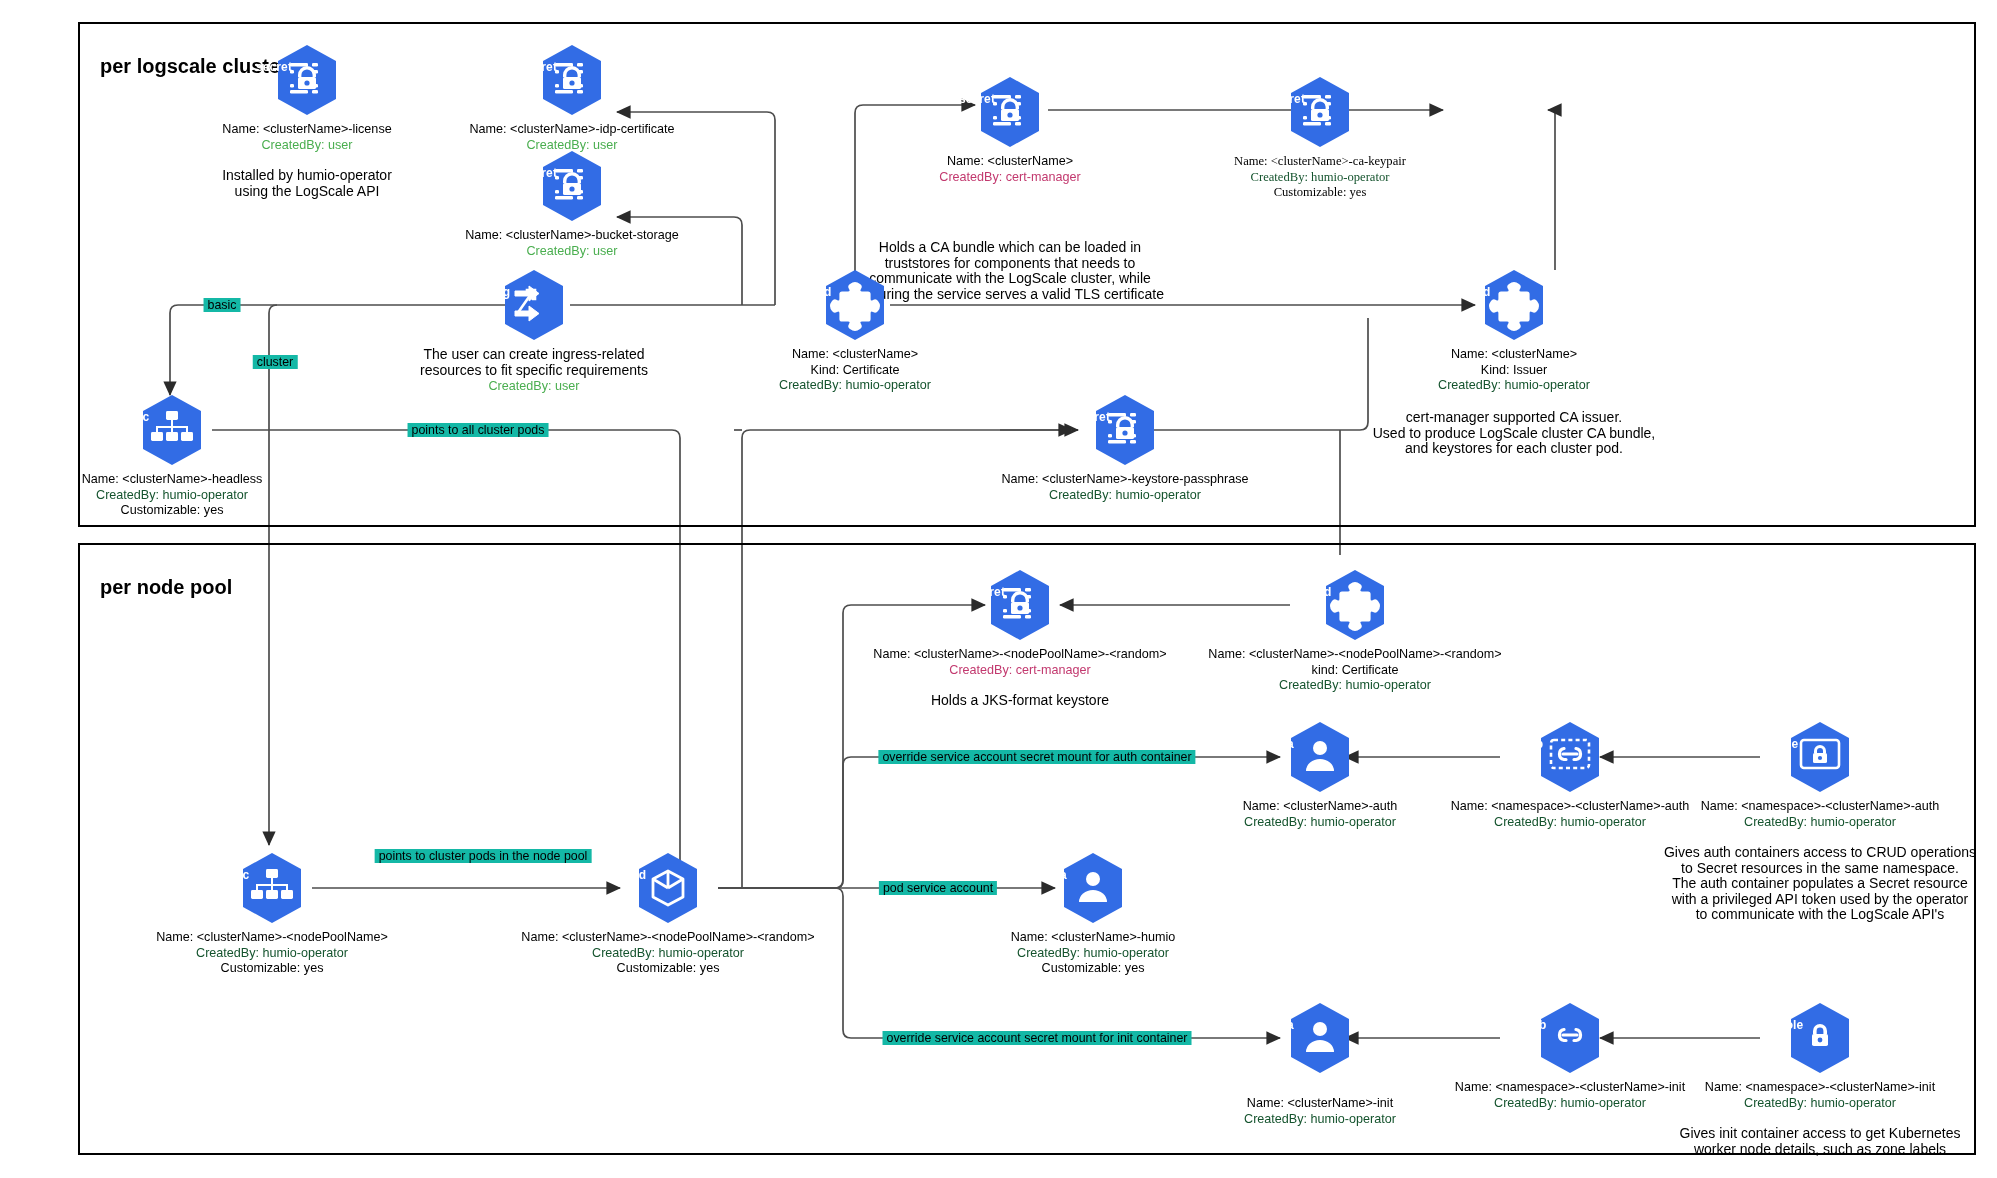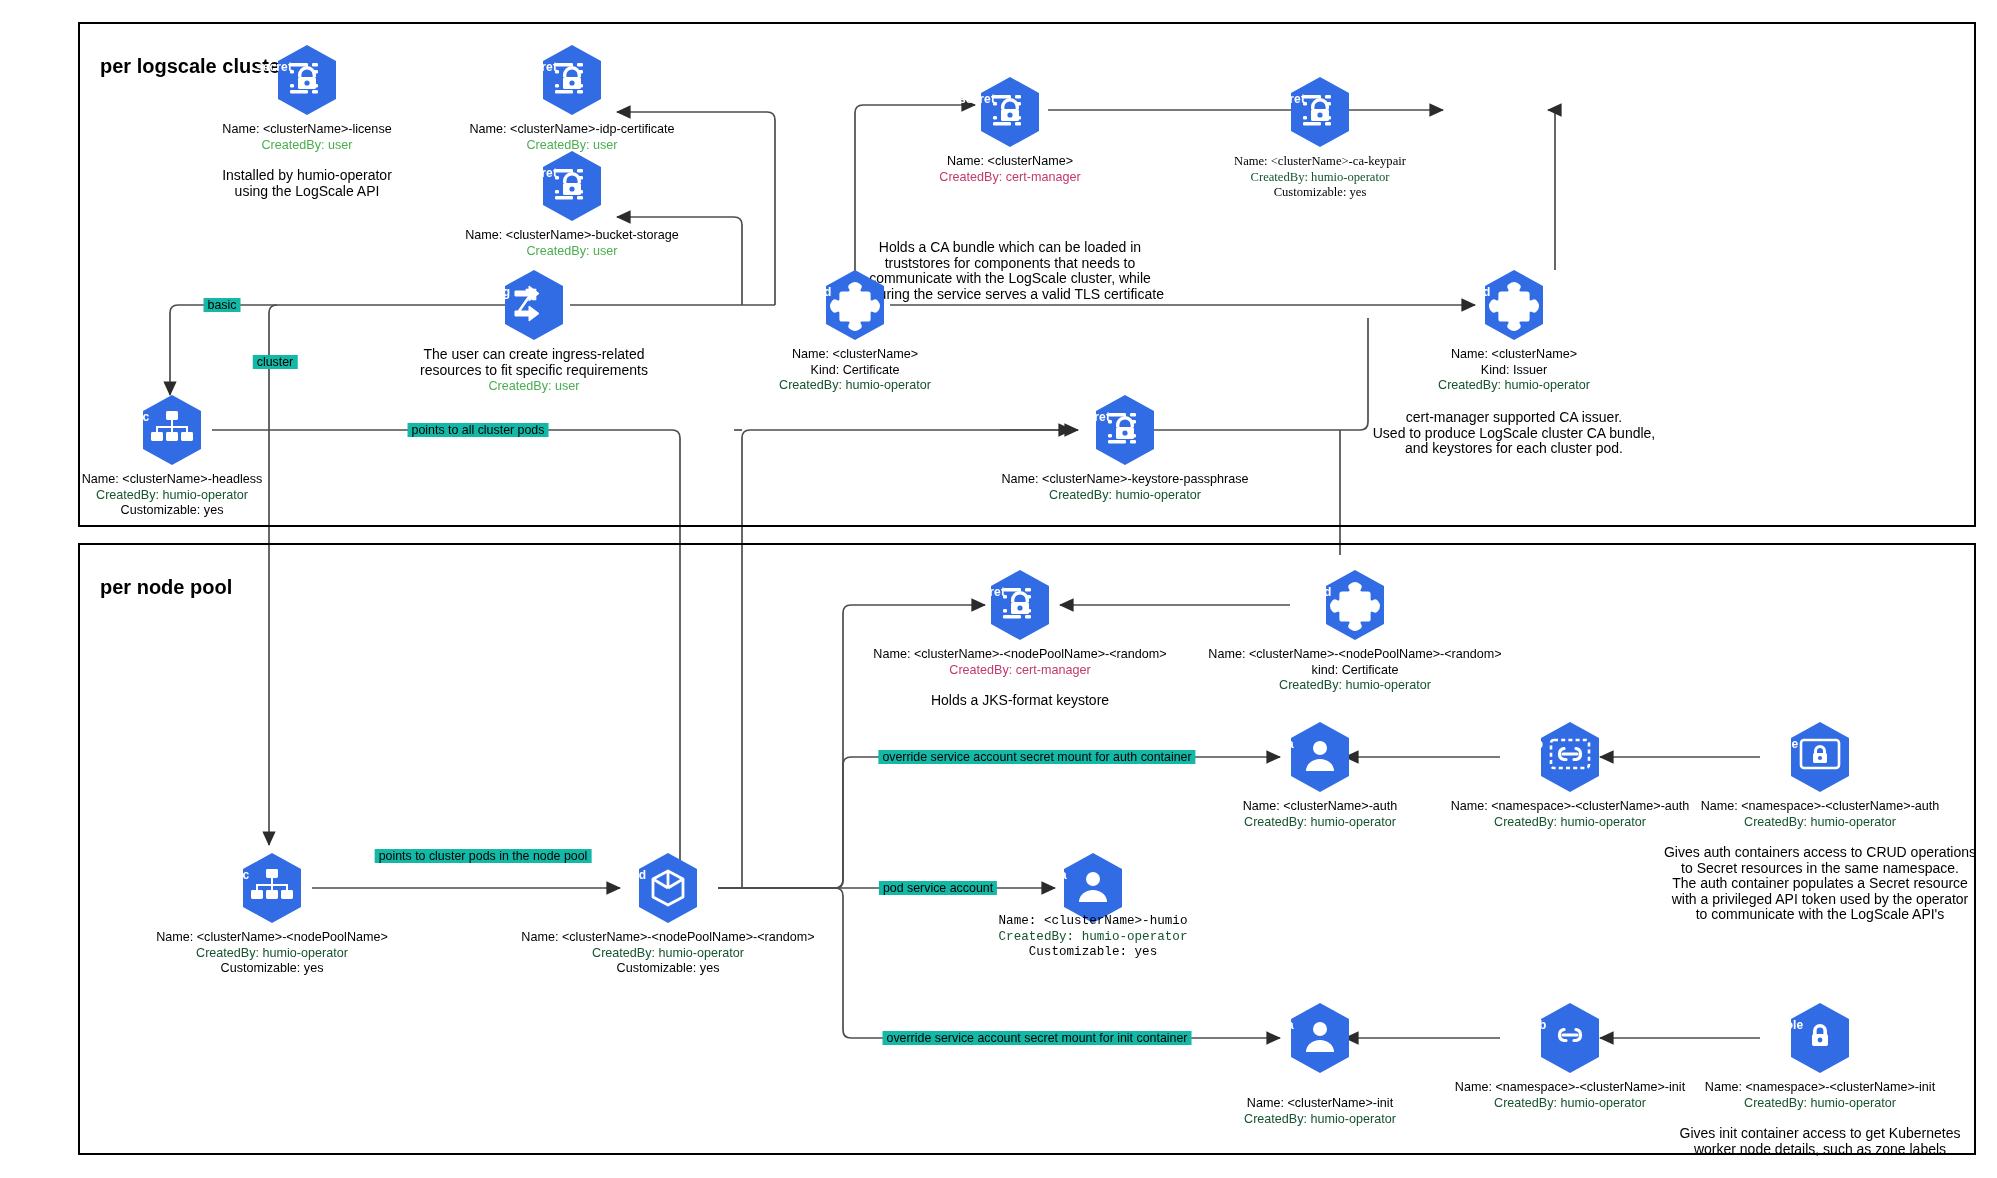--- a/index.html
+++ b/index.html
@@ -552,21 +552,21 @@
     <div class="hexwrap">
       <svg viewBox="0 0 66 72" xmlns="http://www.w3.org/2000/svg">
         <path d="M33 1 L62 17 L62 55 L33 71 L4 55 L4 17 Z" fill="#326ce5"></path>
         <g fill="#ffffff">
           <circle cx="33" cy="27" r="7"></circle>
           <path d="M19 50 a14 12 0 0 1 28 0 z"></path>
         </g>
       </svg>
       <div class="hexlabel">sa</div>
     </div>
-    <div class="caption" style="left:-200px; top:26px; width:400px;font-family:Liberation Mono, monospace;">
+    <div class="caption" style="left:-200px; top:42px; width:400px;">
       <div>Name: &lt;clusterName&gt;-humio</div>
       <div class="cb-operator">CreatedBy: humio-operator</div>
       <div>Customizable: yes</div>
     </div>
   </div>
 
   <div class="node" style="left:1320px; top:1038px;">
     <div class="hexwrap">
       <svg viewBox="0 0 66 72" xmlns="http://www.w3.org/2000/svg">
         <path d="M33 1 L62 17 L62 55 L33 71 L4 55 L4 17 Z" fill="#326ce5"></path>

